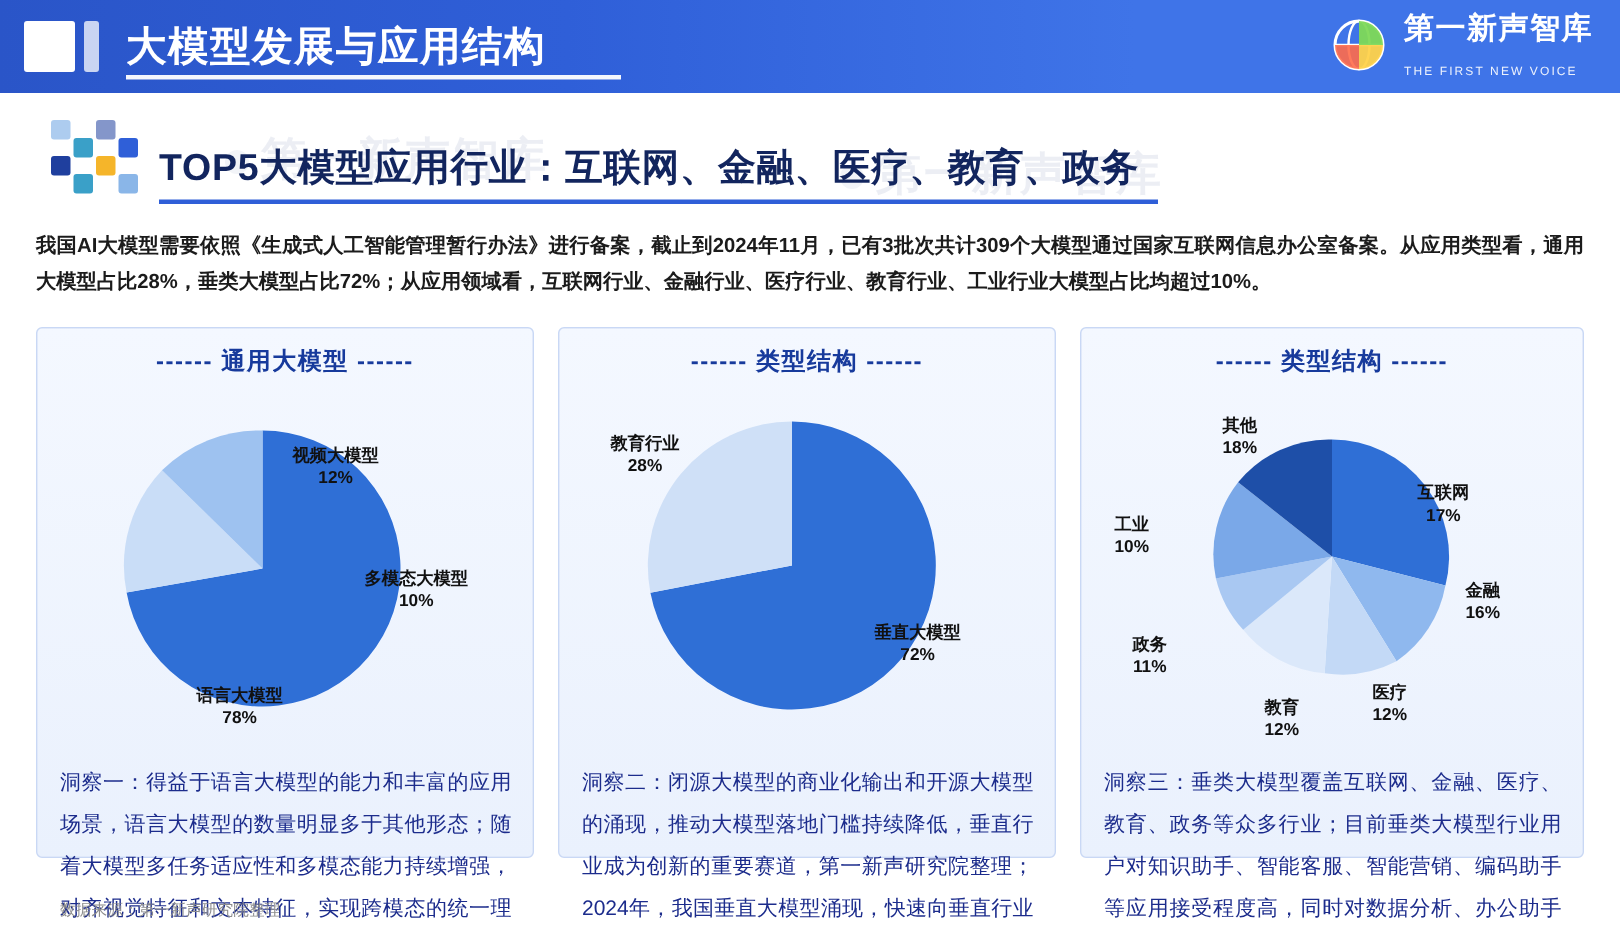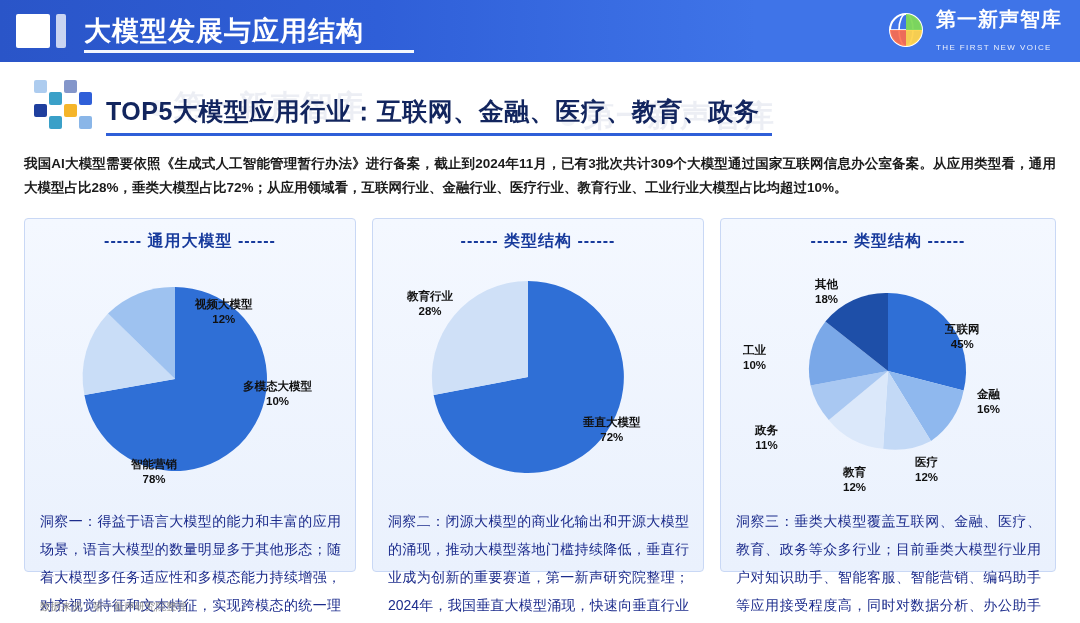--- a/index.html
+++ b/index.html
@@ -153,21 +153,21 @@
       </svg>
       <div class="pie-label" style="left:170px;top:38px;">
         <div>视频大模型</div>
           <div>12%</div>
       </div>
       <div class="pie-label" style="left:218px;top:120px;">
         <div>多模态大模型</div>
           <div>10%</div>
       </div>
       <div class="pie-label" style="left:106px;top:198px;">
-        <div>智能营销</div>
+        <div>语言大模型</div>
           <div>78%</div>
       </div>
     </div>
     <div class="insight">洞察一：得益于语言大模型的能力和丰富的应用场景，语言大模型的数量明显多于其他形态；随着大模型多任务适应性和多模态能力持续增强，对齐视觉特征和文本特征，实现跨模态的统一理解，并根据指令创造新的内容或增强现有数据表达，成为当前大模型创新的焦点。</div>
   </div>
 
   <div class="card" id="card1">
     <div class="card-title">------ 类型结构 ------</div>
     <div class="chart-area">
       <svg width="330" height="240" viewBox="0 0 330 240">
@@ -200,21 +200,21 @@
         <path d="M167 112 L107.8 160.9 A78 78 0 0 1 89.6 126.6 Z" fill="#a9c8f2"></path>
         <path d="M167 112 L89.6 126.6 A78 78 0 0 1 104.4 62.5 Z" fill="#7aa8e8"></path>
         <path d="M167 112 L104.4 62.5 A78 78 0 0 1 167 34 Z" fill="#1e4fa8"></path>
       </svg>
       <div class="pie-label" style="left:94px;top:18px;">
         <div>其他</div>
           <div>18%</div>
       </div>
       <div class="pie-label" style="left:224px;top:20px;margin-top:43px;">
         <div>互联网</div>
-          <div>45%</div>
+          <div>17%</div>
       </div>
       <div class="pie-label" style="left:22px;top:84px;">
         <div>工业</div>
           <div>10%</div>
       </div>
       <div class="pie-label" style="left:256px;top:128px;">
         <div>金融</div>
           <div>16%</div>
       </div>
       <div class="pie-label" style="left:34px;top:164px;">

